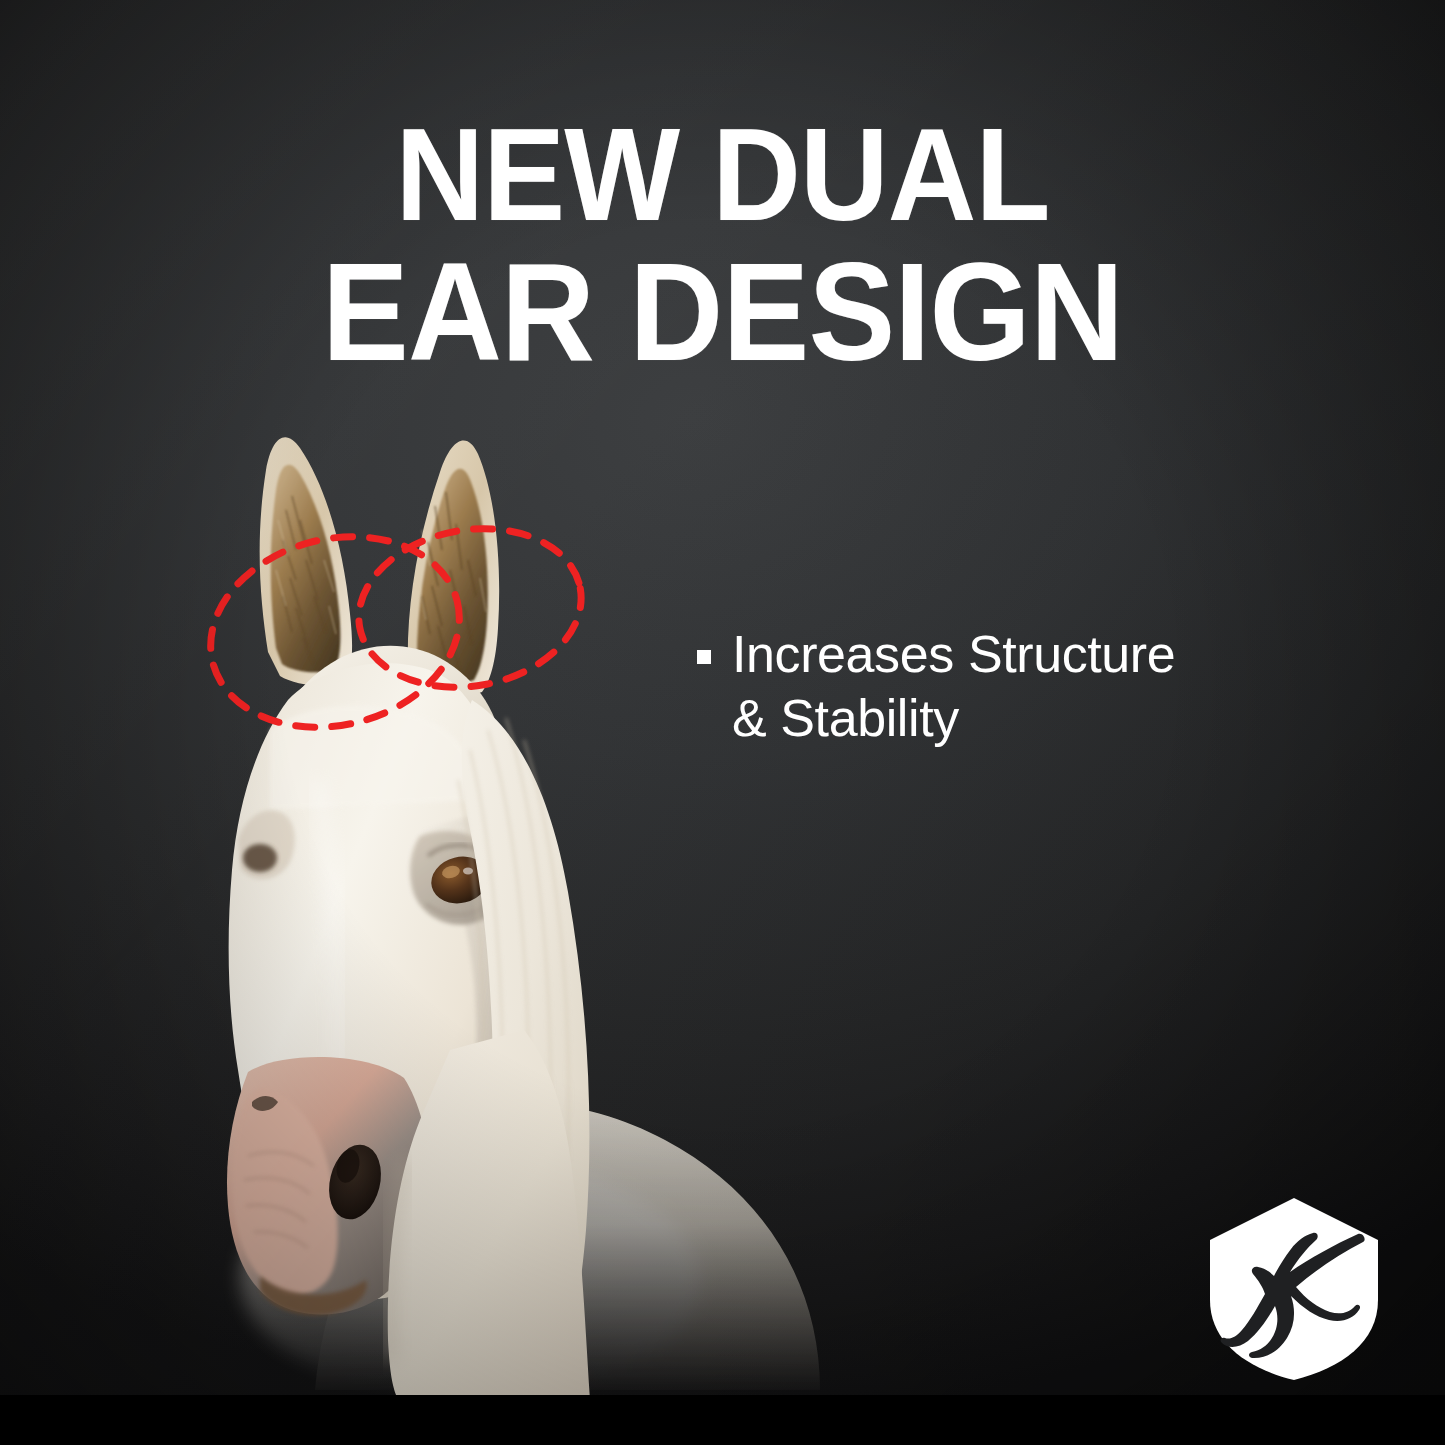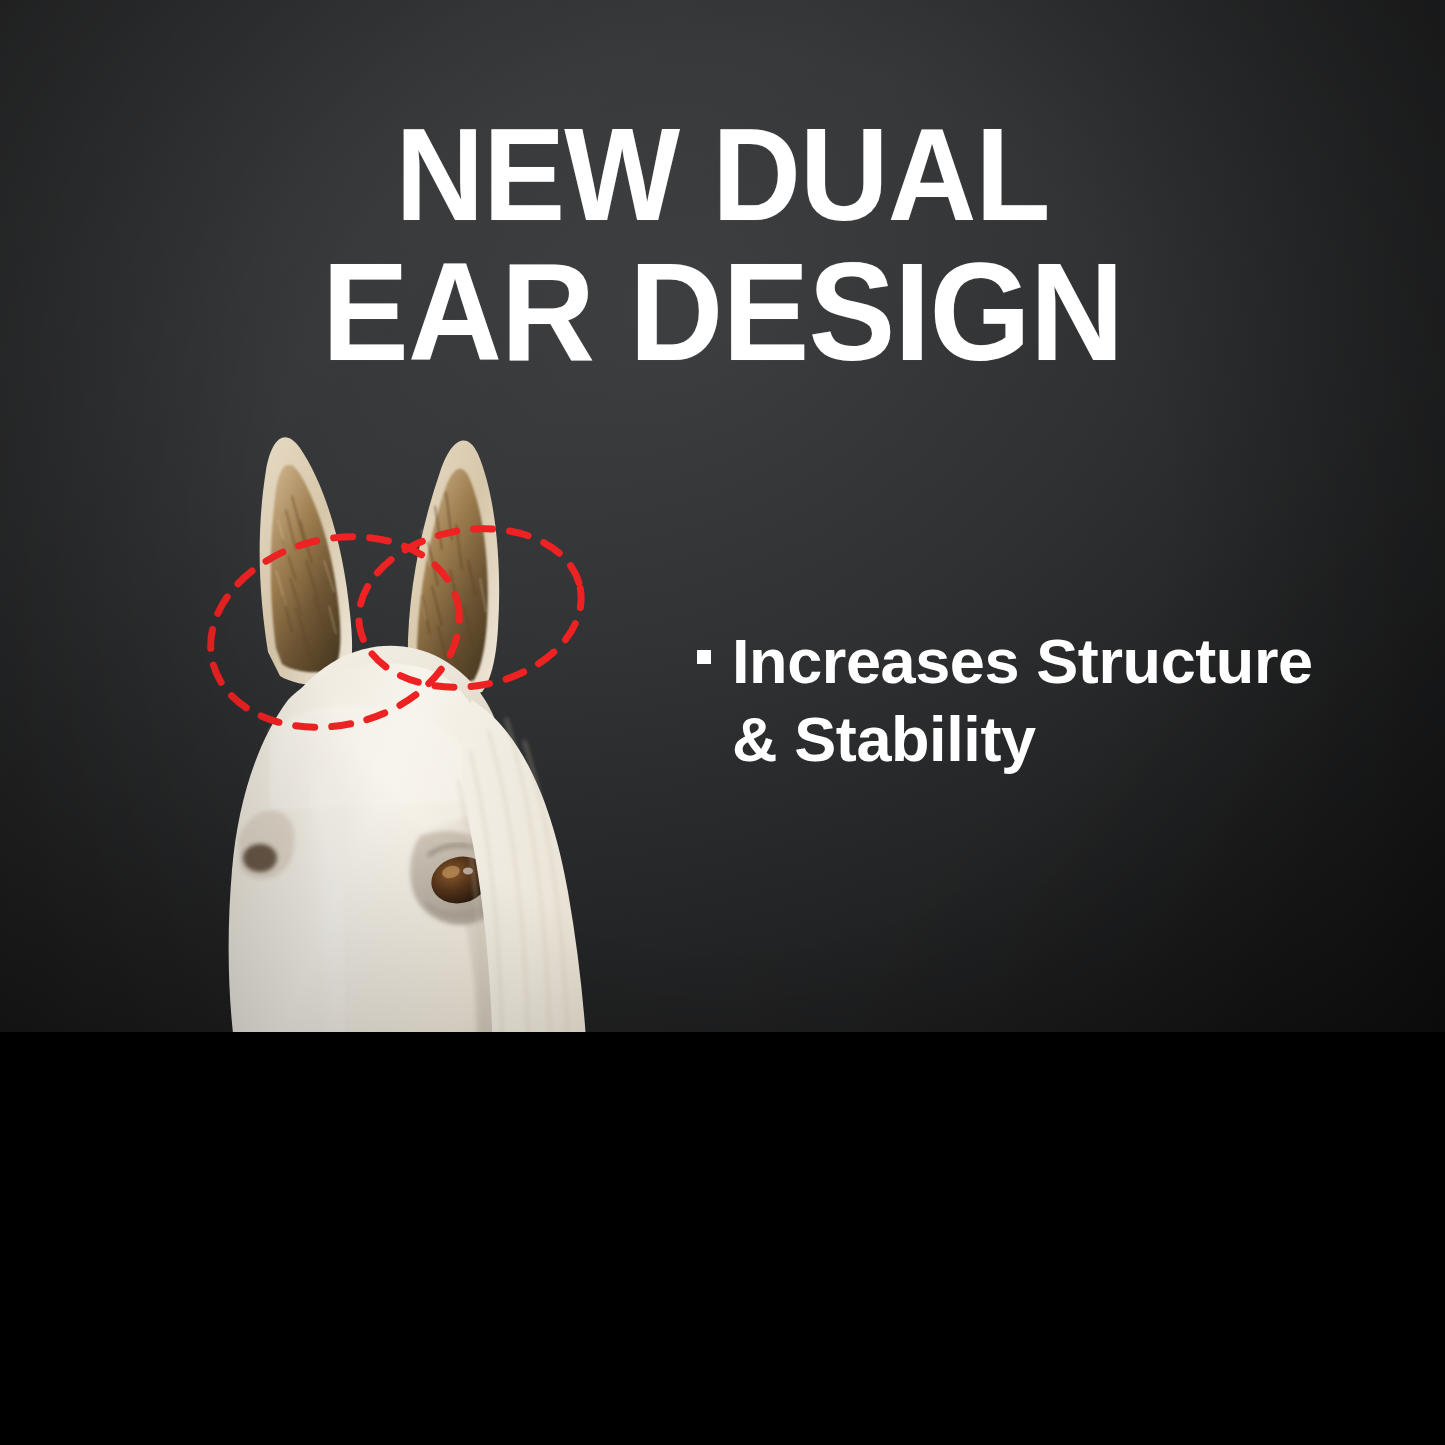--- a/index.html
+++ b/index.html
@@ -3,21 +3,21 @@
 <meta charset="utf-8">
 <style>
   html, body {
     margin: 0;
     padding: 0;
     background: #000;
   }
   #stage {
     position: relative;
     width: 1445px;
-    height: 1032px;
+    height: 1395px;
     overflow: hidden;
     font-family: "Liberation Sans", sans-serif;
     background: #7f1d1d;
   }
 
   
   .bg-base {
     position: absolute;
     inset: 0;
     background:
@@ -68,23 +68,23 @@
   .bullet-mark {
     width: 14px;
     height: 14px;
     background: #ffffff;
     flex: 0 0 14px;
     margin-top: 28px;
     margin-right: 21px;
   }
   .bullet-text {
     color: #ffffff;
-    font-size: 63px;
+    font-size: 52px;
     line-height: 1.24;
-    font-weight: 700;
+    font-weight: 400;
     letter-spacing: -0.4px;
     white-space: pre-line;
   }
 
   
   .horse-wrap {
     position: absolute;
     left: 120px;
     top: 400px;
     width: 720px;

